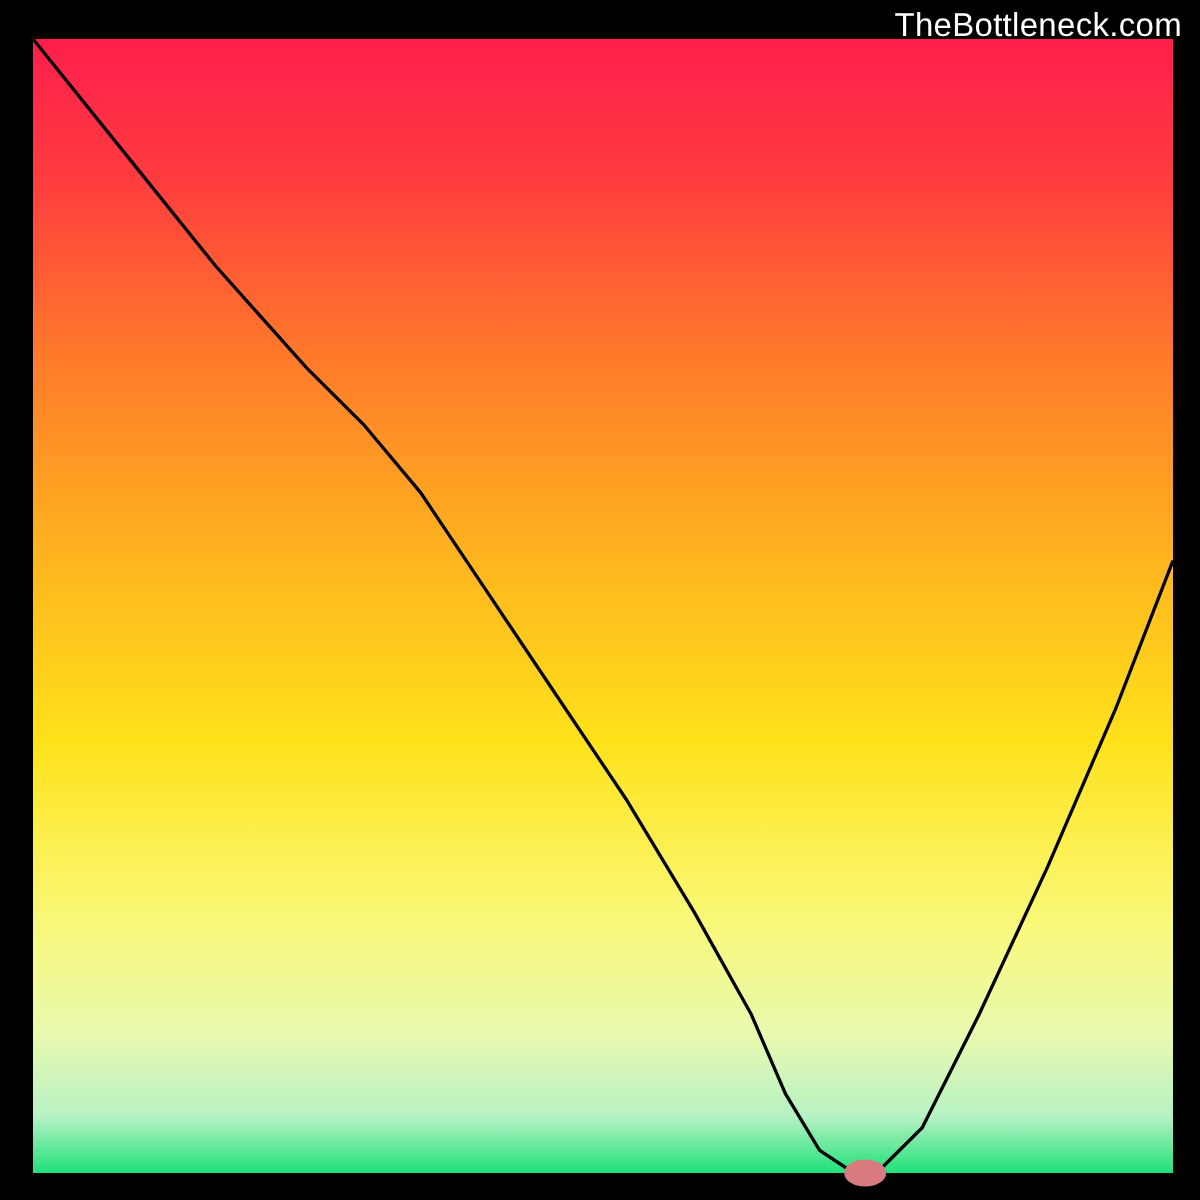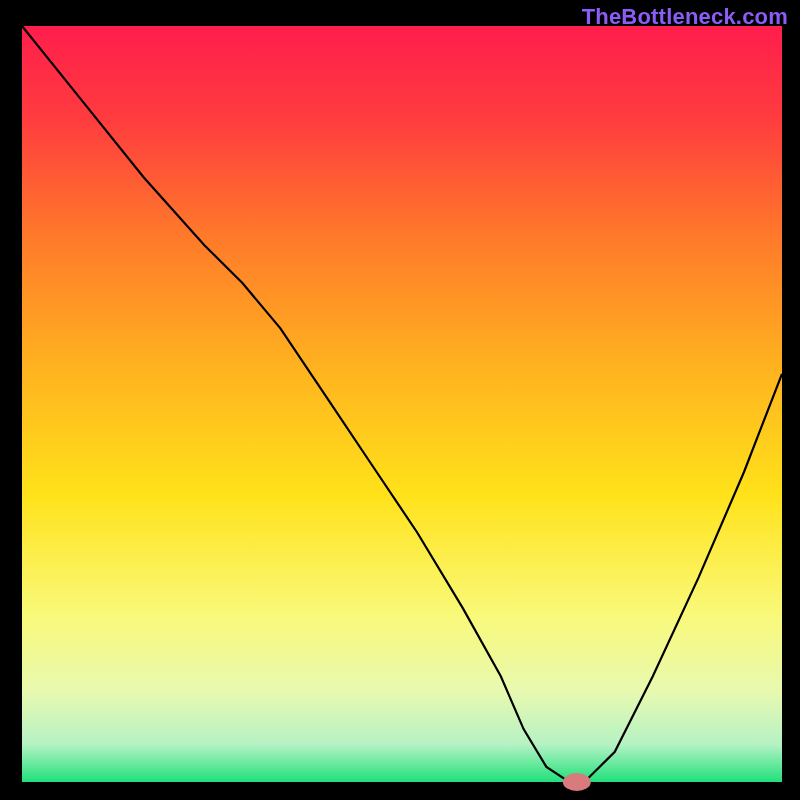--- a/index.html
+++ b/index.html
@@ -14,23 +14,23 @@
     position: absolute;
     top: 0;
     left: 0;
     width: 800px;
     height: 800px;
   }
   .watermark {
     position: absolute;
     top: 4px;
     right: 12px;
-    color: #8b5cf6;
+    color: #ffffff;
     font-size: 22px;
-    font-weight: 700;
+    font-weight: 400;
     letter-spacing: 0.2px;
   }
   svg { display: block; }
 </style>
 </head>
 <body>
 
 <div class="chart-container">
   <svg id="chart-svg" width="800" height="800" viewBox="0 0 800 800">
     <defs>

